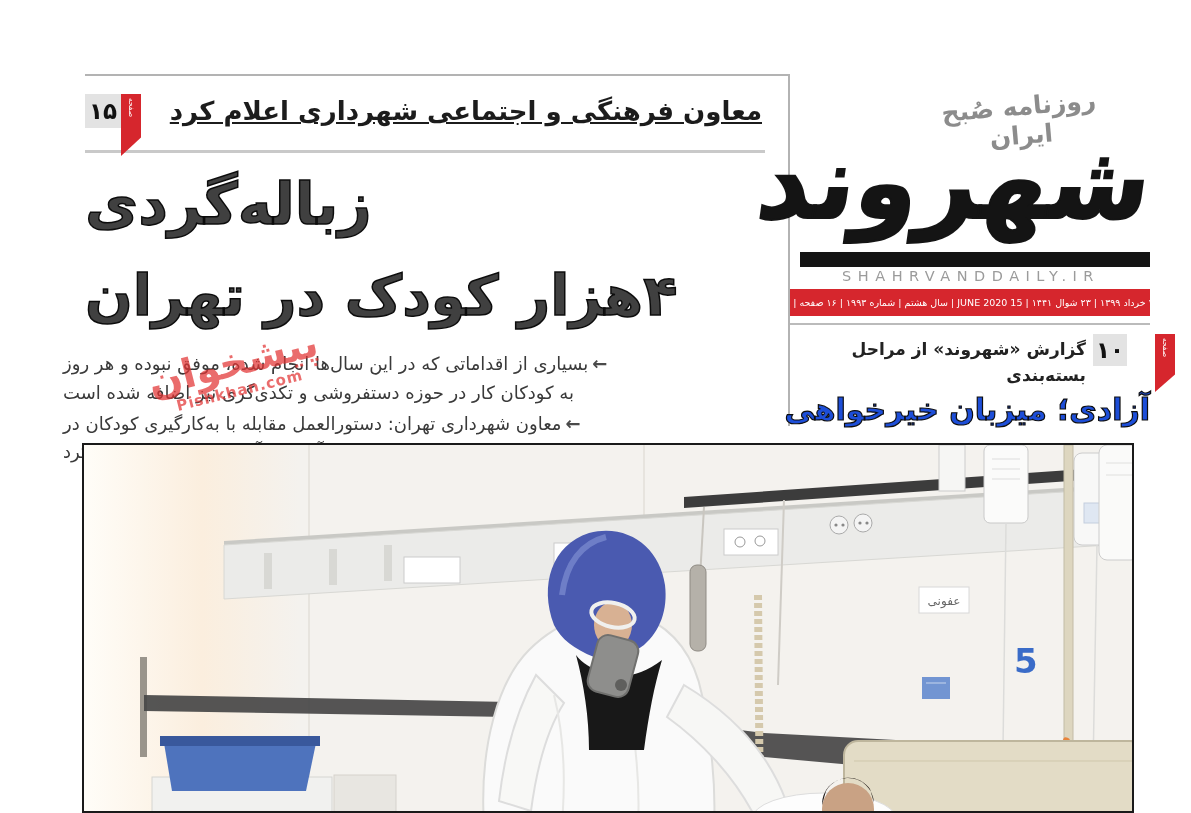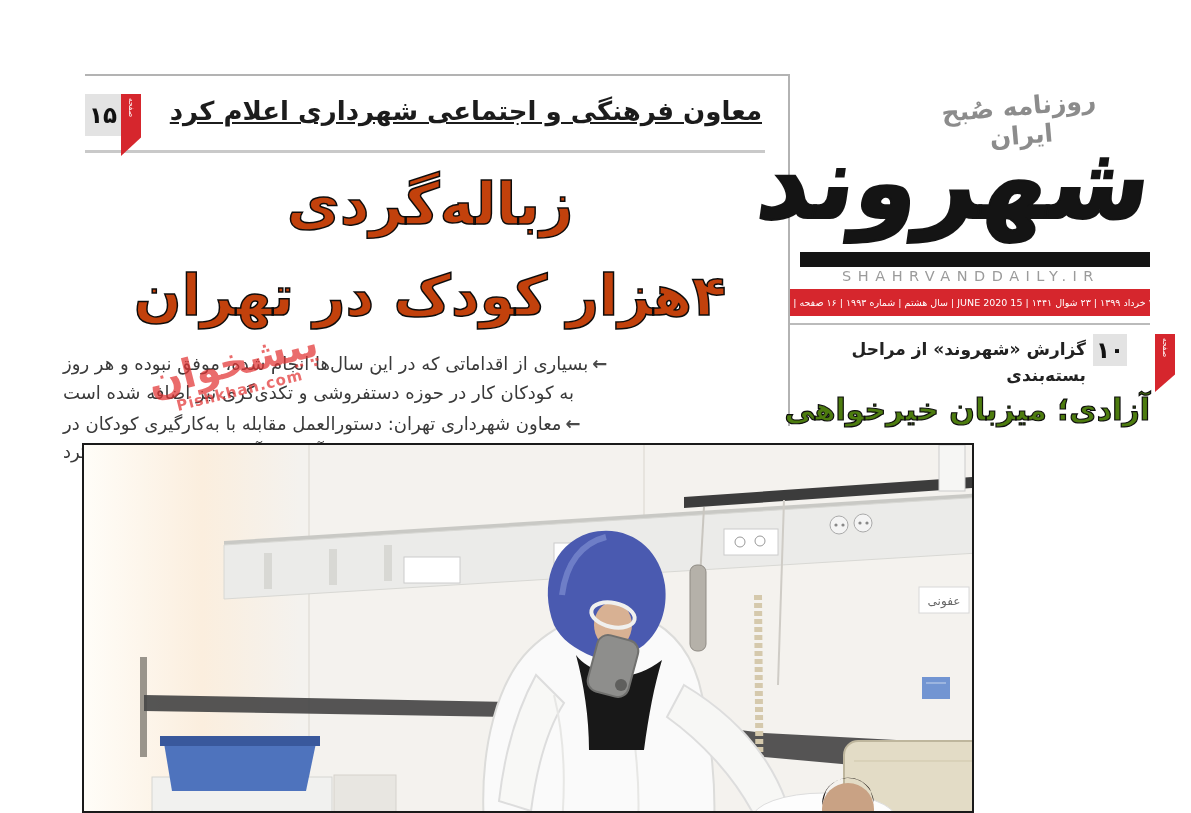--- a/index.html
+++ b/index.html
@@ -4,32 +4,32 @@
 <style>
   html,body{margin:0;padding:0;background:#ffffff;}
   body{font-family:"DejaVu Sans",sans-serif;}
   #page{position:relative;width:1191px;height:813px;background:#fff;overflow:hidden;}
 
   .hline{position:absolute;background:#b3b3b3;}
   .vline{position:absolute;background:#b3b3b3;}
 
   
   .badge{position:absolute;display:flex;align-items:flex-start;}
-  .badge .num{width:36px;height:42px;background:#e3e3e3;color:#111;
+  .badge .num{width:36px;height:34px;background:#e3e3e3;color:#111;
     font-weight:bold;font-size:23px;display:flex;align-items:center;justify-content:center;}
   .badge .ribbon{width:20px;height:62px;background:#d6262d;color:#fff;
     clip-path:polygon(0 0,100% 0,100% 70%,0 100%);
     display:flex;justify-content:center;padding-top:4px;box-sizing:border-box;}
   .badge .ribbon span{writing-mode:vertical-rl;font-size:7.5px;line-height:1;}
 
   
   .kicker-l{position:absolute;left:150px;top:96px;width:612px;direction:rtl;text-align:right;
     font-size:26px;font-weight:bold;color:#1c1c1c;text-decoration:underline;}
-  .headline-l{position:absolute;left:85px;top:158px;width:690px;direction:rtl;text-align:center;
-    color:#c2410c;font-weight:bold;line-height:92px;-webkit-text-stroke:1.5px #0c0c0c;}
+  .headline-l{position:absolute;left:85px;top:158px;width:690px;direction:rtl;text-align:left;
+    color:#404040;font-weight:bold;line-height:92px;-webkit-text-stroke:1.5px #0c0c0c;}
   .headline-l .l1{font-size:58px;display:block;}
   .headline-l .l2{font-size:56px;display:block;}
   .bullets{position:absolute;left:63px;top:350px;width:552px;direction:rtl;text-align:left;
     font-size:18px;color:#3a3a3a;line-height:1.6;}
   .bullets p{margin:0 0 2px 0;}
   .arrow{color:#4a4a4a;font-weight:bold;margin-left:4px;}
 
   
   .watermark{position:absolute;left:148px;top:342px;transform:rotate(-14deg);
     color:#e23434;opacity:.72;text-align:center;pointer-events:none;}
@@ -46,24 +46,24 @@
   .website{position:absolute;left:790px;top:268px;width:362px;text-align:center;
     color:#9b9b9b;font-weight:normal;font-size:14.5px;letter-spacing:6.5px;white-space:nowrap;}
   .datebar{position:absolute;left:790px;top:289px;width:360px;height:27px;background:#d6262d;
     color:#fff;display:flex;align-items:center;justify-content:center;direction:rtl;
     font-size:9.5px;white-space:nowrap;overflow:hidden;}
 
   
   .kicker-r{position:absolute;left:790px;top:336px;width:296px;direction:rtl;text-align:right;
     font-size:17px;font-weight:bold;color:#222;line-height:26px;}
   .headline-r{position:absolute;left:788px;top:392px;width:362px;direction:rtl;text-align:center;
-    font-size:30px;font-weight:bold;color:#4d7c0f;-webkit-text-stroke:1.2px #0d0d0d;white-space:nowrap;}
-
-  
-  .photo{position:absolute;left:82px;top:443px;width:892px;height:370px;
+    font-size:30px;font-weight:bold;color:#1d4ed8;-webkit-text-stroke:1.2px #0d0d0d;white-space:nowrap;}
+
+  
+  .photo{position:absolute;left:82px;top:443px;width:1052px;height:370px;
     border:2px solid #1a1a1a;box-sizing:border-box;overflow:hidden;background:#f4f2ee;}
 </style>
 </head>
 <body>
 
 <div id="page">
 
   <div class="hline" style="left:85px;top:74px;width:705px;height:2px;"></div>
   <div class="vline" style="left:788px;top:74px;width:2px;height:352px;"></div>
   <div class="hline" style="left:85px;top:150px;width:680px;height:3px;background:#c9c9c9;"></div>

